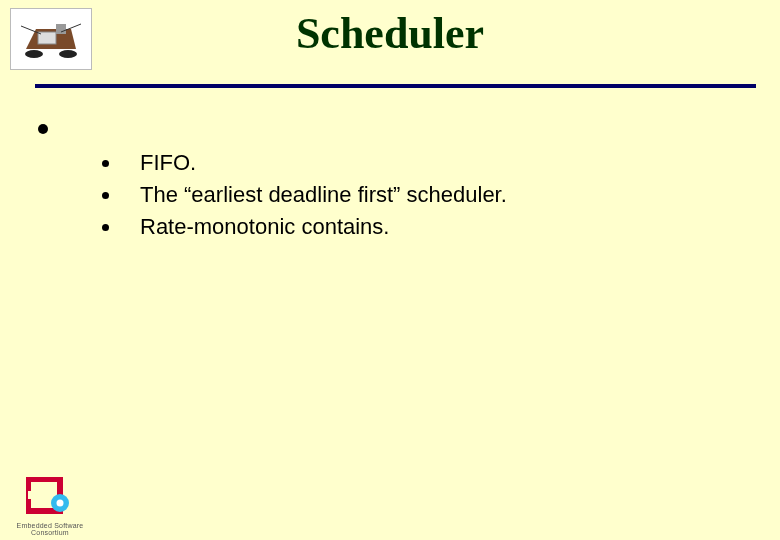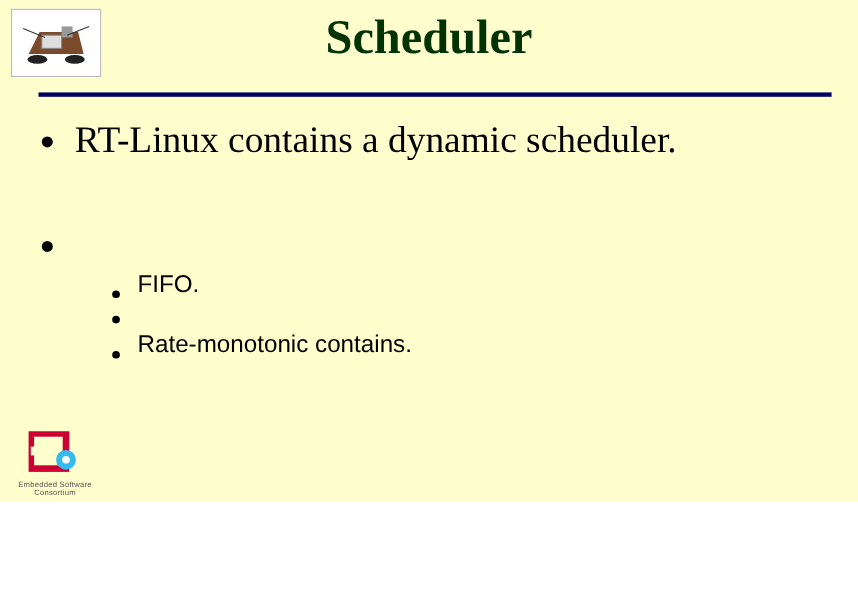--- a/index.html
+++ b/index.html
@@ -5,21 +5,21 @@
   html, body {
     margin: 0;
     padding: 0;
     width: 780px;
     height: 540px;
     overflow: hidden;
     font-family: "Times New Roman", Times, serif;
   }
   .slide {
     width: 780px;
-    height: 456px;
+    height: 540px;
     background: #ffffcd;
     position: relative;
     box-sizing: border-box;
   }
   .topbar {
     position: absolute;
     top: 8px;
     left: 10px;
     width: 80px;
     height: 60px;
@@ -69,22 +69,23 @@
     flex: none;
   }
   .lvl1 .text {
     font-size: 34px;
     color: #000;
     line-height: 1.15;
   }
   .lvl2-wrap { margin-left: 64px; margin-top: -40px; }
   .lvl2 {
     display: flex;
-    align-items: flex-end;
+    align-items: flex-start;
     margin-bottom: 6px;
+    gap: 15px;
   }
   .lvl2 .dot {
     width: 7px;
     height: 7px;
     border-radius: 50%;
     background: #000;
     margin-top: 10px;
     margin-right: 16px;
     flex: none;
   }
@@ -124,36 +125,33 @@
       <rect x="40" y="10" width="10" height="10" fill="#999"></rect>
       <line x1="5" y1="12" x2="25" y2="20" stroke="#333" stroke-width="1"></line>
       <line x1="65" y1="10" x2="45" y2="18" stroke="#333" stroke-width="1"></line>
     </svg>
   </div>
 
   <div class="title">Scheduler</div>
   <div class="rule"></div>
 
   <div class="content">
-    <div class="lvl1">
-      <div class="dot"></div>
-      <div class="text">RT-Linux contains a dynamic scheduler.</div>
-    </div>
 
     <div class="lvl1">
       <div class="dot"></div>
     </div>
 
     <div class="lvl2-wrap">
       <div class="lvl2">
         <div class="dot"></div>
         <div class="text">FIFO.</div>
       </div>
       <div class="lvl2">
         <div class="dot"></div>
+        <div class="text">The “earliest deadline first” scheduler.</div>
       </div>
       <div class="lvl2">
         <div class="dot"></div>
         <div class="text">Rate-monotonic contains.</div>
       </div>
     </div>
   </div>
 
   <div class="logo">
     <svg viewBox="0 0 48 40">

